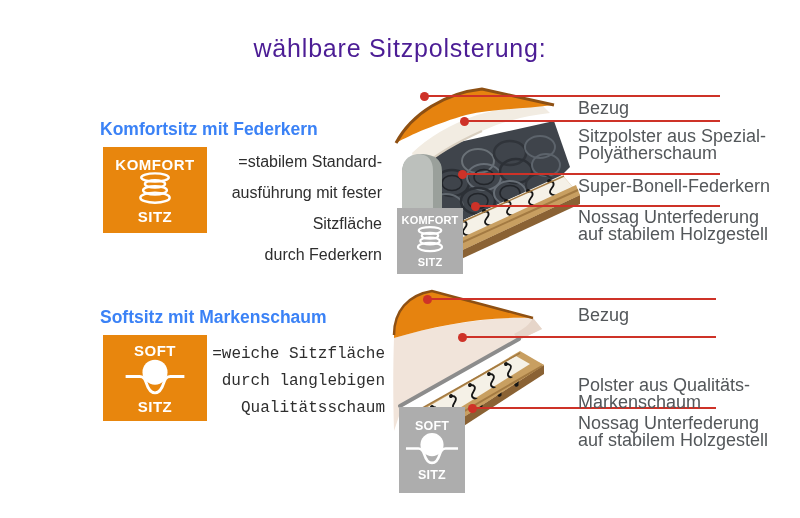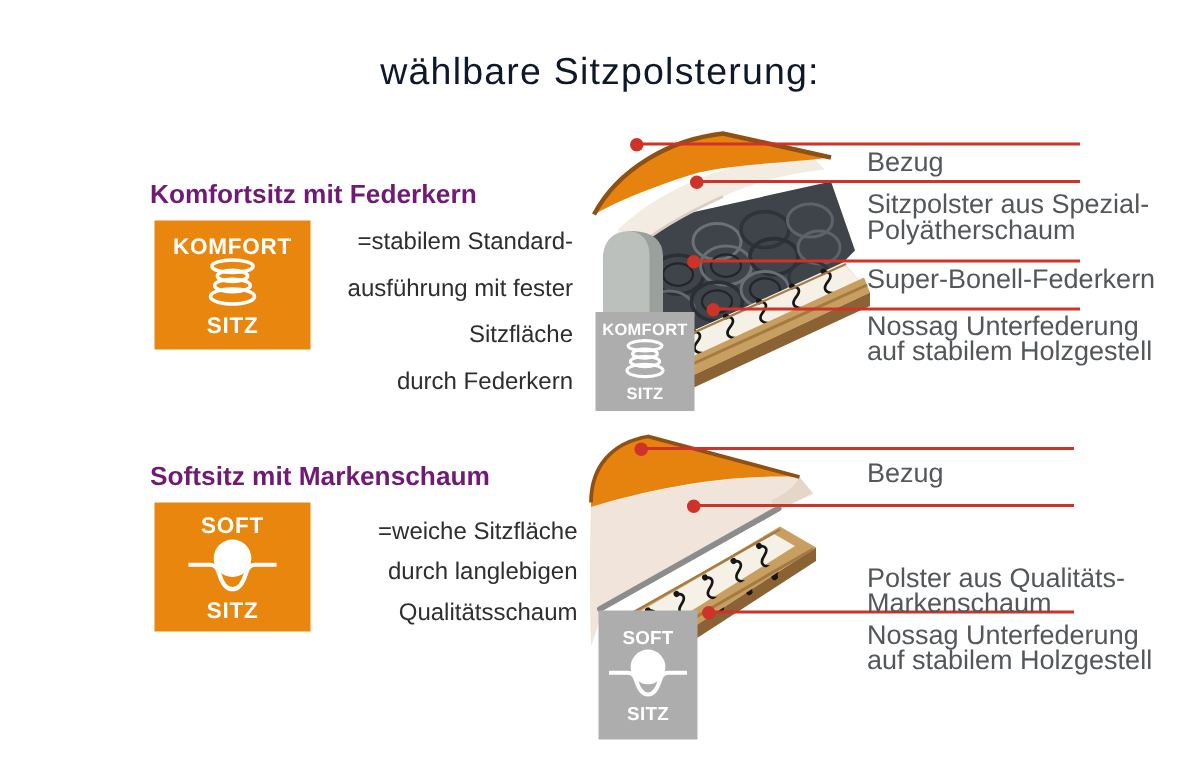--- a/index.html
+++ b/index.html
@@ -3,27 +3,27 @@
 <meta charset="utf-8">
 <style>
   html,body{margin:0;padding:0;}
   body{
     width:800px;height:518px;background:#ffffff;position:relative;overflow:hidden;
     font-family:"Liberation Sans", sans-serif;
   }
   .abs{position:absolute;}
   .page-title{
     left:0;top:34px;width:800px;text-align:center;
-    font-size:25px;color:#0f172a;letter-spacing:.8px;font-weight:400;
+    font-size:25px;color:#4c1d95;letter-spacing:.8px;font-weight:400;
   }
-  .heading{font-size:17.5px;font-weight:bold;color:#701a75;white-space:nowrap;}
+  .heading{font-size:17.5px;font-weight:bold;color:#3b82f6;white-space:nowrap;}
   .desc{font-size:16px;color:#2e2e2e;text-align:right;}
   .desc div{white-space:nowrap;}
   .desc1 div{line-height:31px;}
-  .desc2 div{line-height:27px;}
+  .desc2 div{line-height:27px;font-family:Liberation Mono, monospace;}
 
   .badge{
     background:#E8860D;color:#ffffff;text-align:center;font-weight:bold;
     display:flex;flex-direction:column;justify-content:center;
     align-items:center;padding:7px 0 6px 0;box-sizing:border-box;
   }
   .badge .blabel{font-size:15px;letter-spacing:.5px;line-height:1;}
   .badge-gray{background:#ADADAD;padding:5px 0 4px 0;}
   .badge-gray .blabel{font-size:11px;letter-spacing:.2px;}
   .badge-gray-soft .blabel{font-size:12.5px;}

